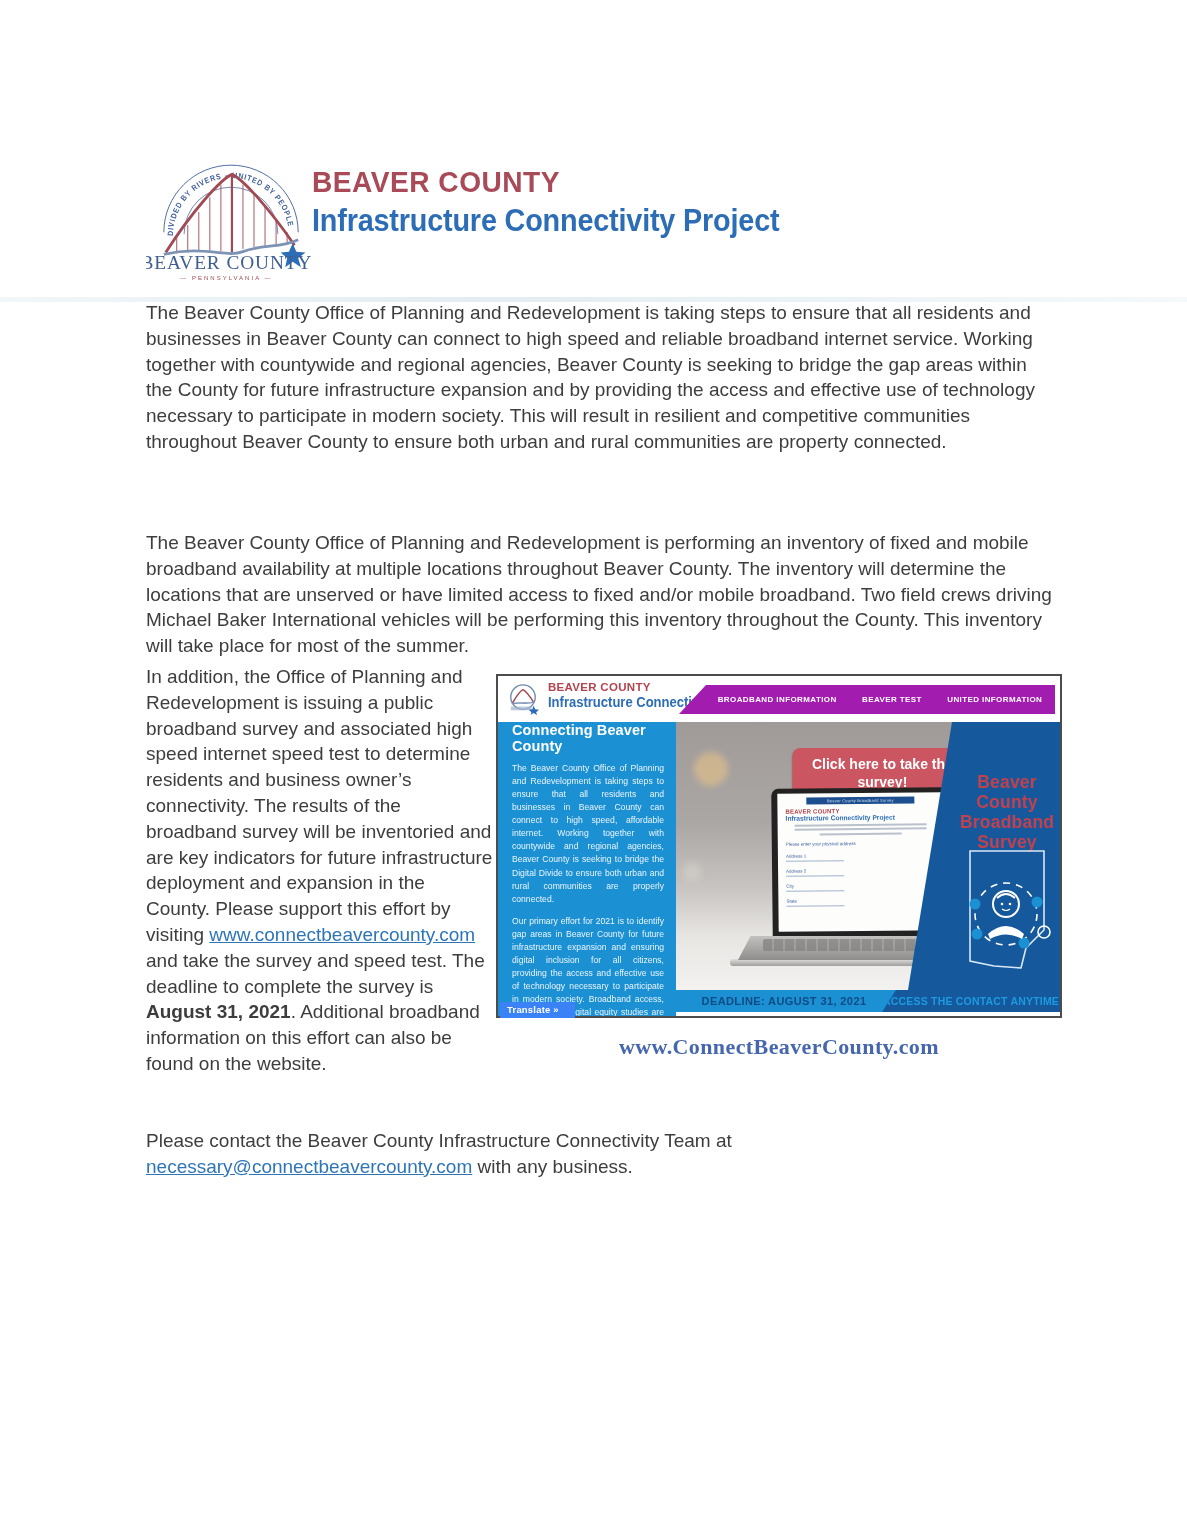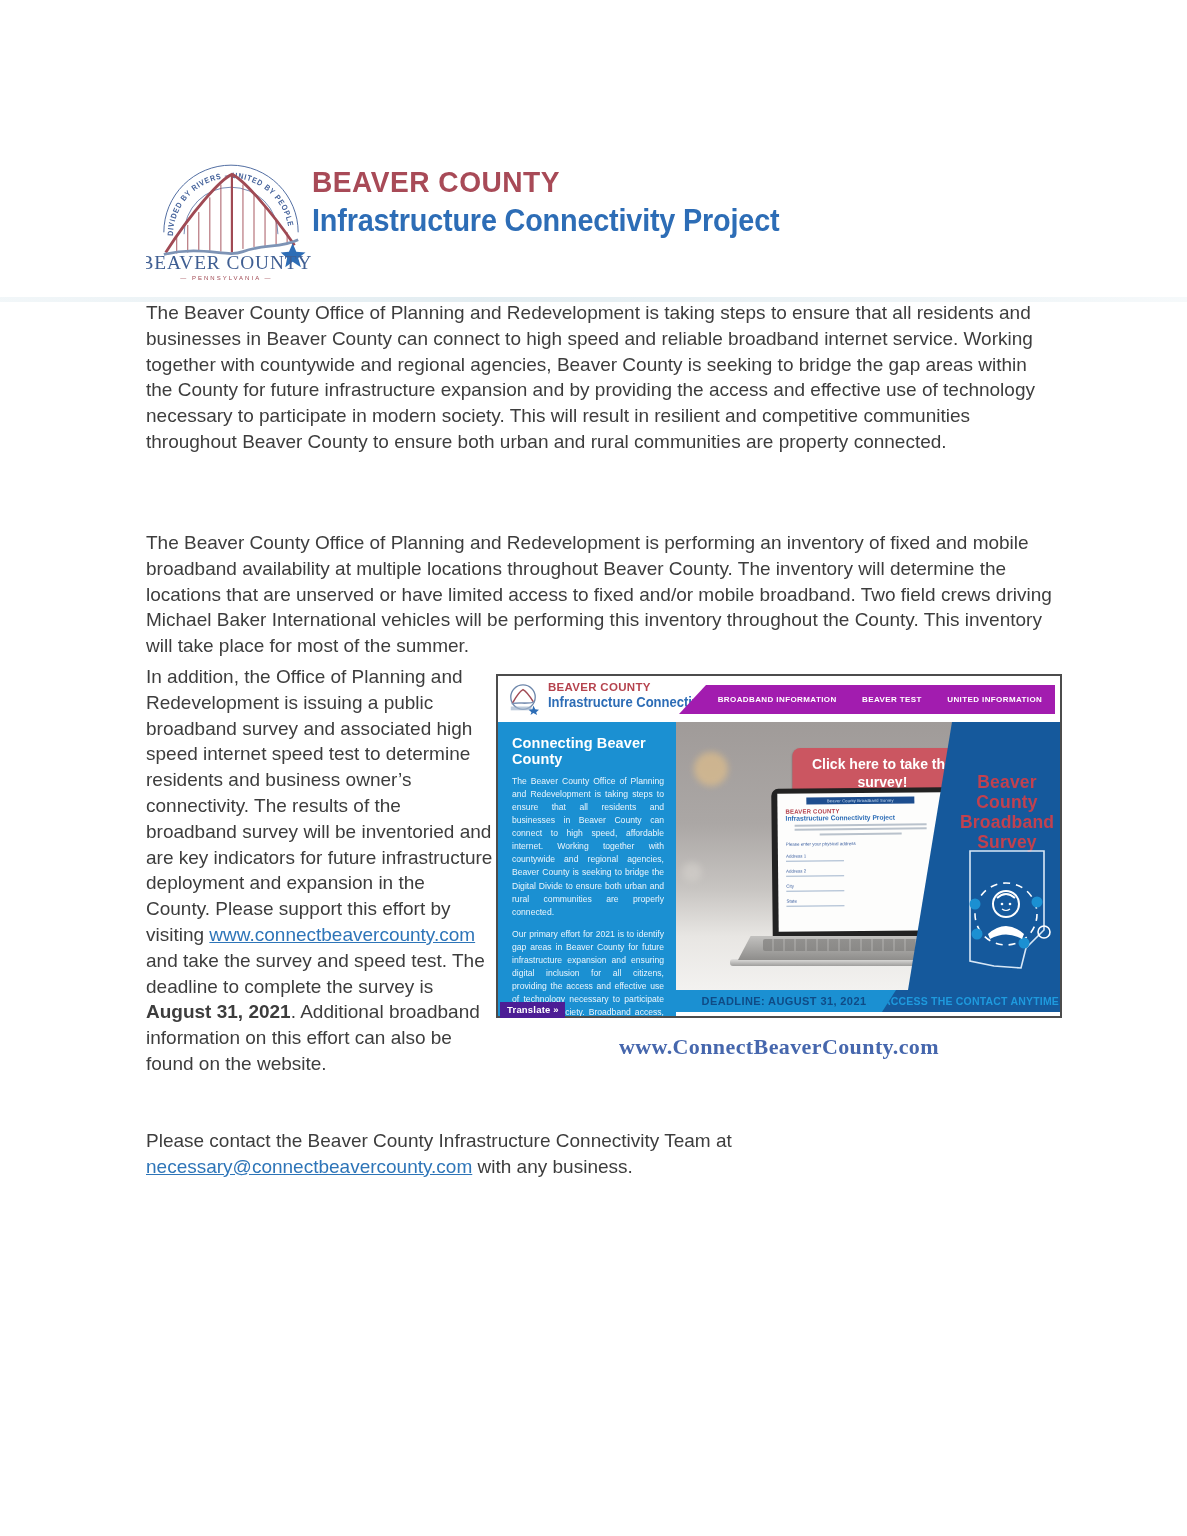--- a/index.html
+++ b/index.html
@@ -77,26 +77,26 @@
   .county-icon{position:absolute;left:52px;top:124px;width:94px;height:134px;}
 
   .bottom-strip{position:absolute;left:178px;right:0;top:268px;height:22px;background:#1b90d2;}
   .deadline{position:absolute;left:8px;right:176px;top:0;height:22px;line-height:22px;text-align:center;
             font-size:11px;font-weight:bold;color:#0f4b86;letter-spacing:.4px;}
   .access-seg{position:absolute;right:0;top:0;height:22px;width:178px;background:#15599c;
               clip-path:polygon(14px 0,100% 0,100% 100%,0 100%);
               text-align:center;font-size:10.5px;font-weight:bold;color:#1e9ade;line-height:22px;letter-spacing:.2px;}
 
   .left-panel{position:absolute;left:0;top:0;width:178px;height:294px;background:#1b90d2;
-              padding:13px 12px 0 14px;box-sizing:border-box;}
+              padding:0 12px 0 14px;box-sizing:border-box;}
   .cp-head{color:#ffffff;font-weight:bold;font-size:14.5px;margin:0 0 8px 0;letter-spacing:.1px;}
   .cp-p{color:#e9f5fd;font-size:8.6px;line-height:1.52;text-align:justify;margin:0 0 9px 0;}
 
-  .translate-btn{position:absolute;left:2px;bottom:-2px;background:#4c1d95;color:#fff;
-                 font-size:9.5px;font-weight:bold;padding:2px 6px 3px 7px;z-index:6;letter-spacing:.2px;}
+  .translate-btn{position:absolute;left:2px;bottom:-2px;background:#3b82f6;color:#fff;
+                 font-size:9.5px;font-weight:bold;padding:2px 16px 3px 7px;z-index:6;letter-spacing:.2px;}
 
   .site-caption{position:absolute;left:496px;top:1034px;width:566px;text-align:center;
                 font-family:"Liberation Serif",serif;font-weight:bold;font-size:22px;color:#4667ad;letter-spacing:.4px;}
 </style>
 </head>
 <body>
 
 <div class="page">
 
   <svg class="doc-logo" viewBox="0 0 170 150">

